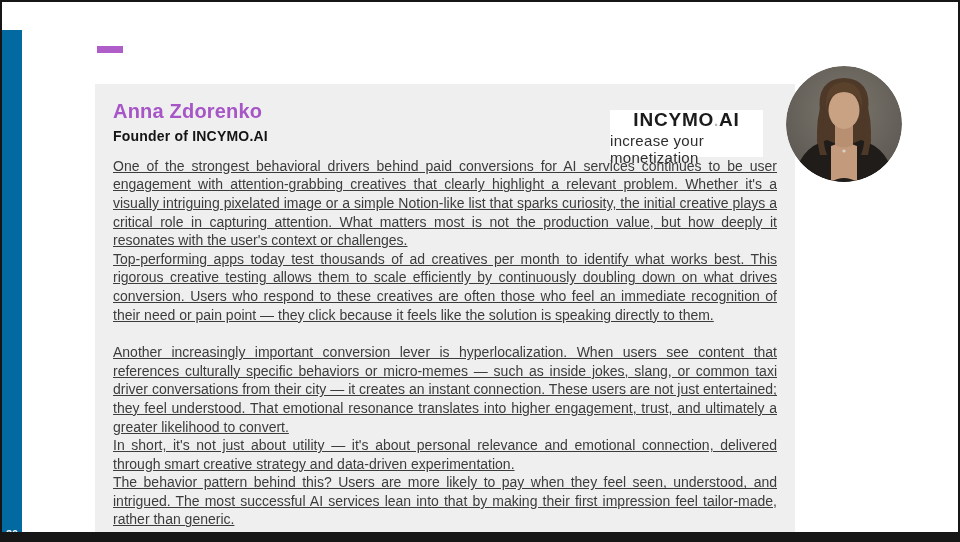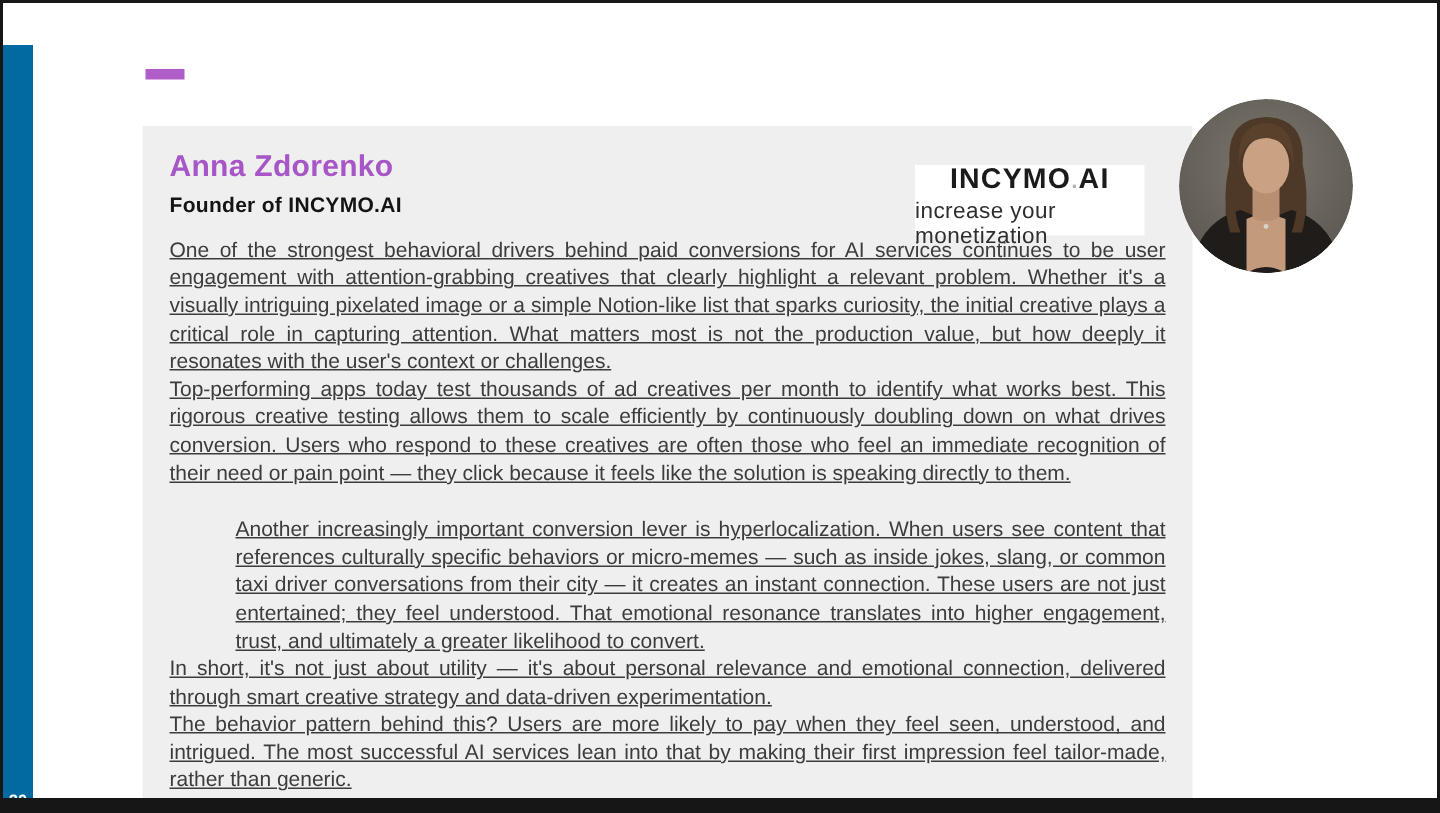--- a/index.html
+++ b/index.html
@@ -41,21 +41,21 @@
     margin-top:6px;letter-spacing:0.2px;
   }
   .body-text{
     margin-top:12px;width:664px;
   }
   .body-text p{
     margin:0;color:#3c3c3c;font-size:14px;line-height:18.6px;
     text-align:justify;
     text-decoration:underline;
   }
-  .body-text p.gap-above{margin-top:19px;margin-left:44px;}
+  .body-text p.gap-above{margin-top:19px;}
   .logo-box{
     position:absolute;left:515px;top:26px;width:153px;height:47px;
     background:#ffffff;
     display:flex;flex-direction:column;align-items:center;justify-content:space-between;
   }
   .logo-text{
     font-size:19px;font-weight:800;color:#1b1b1b;letter-spacing:0.8px;
     line-height:1;
   }
   .logo-dot{color:#b9b2b4;font-size:15px;}

